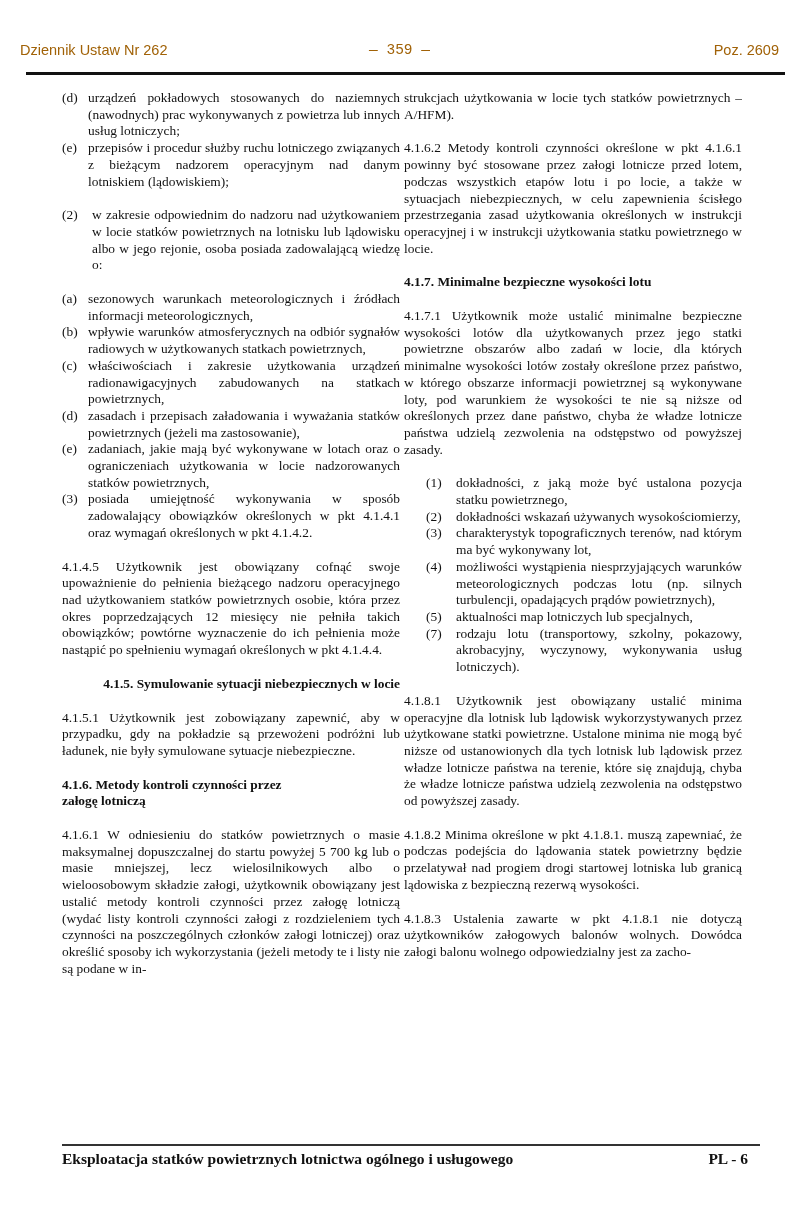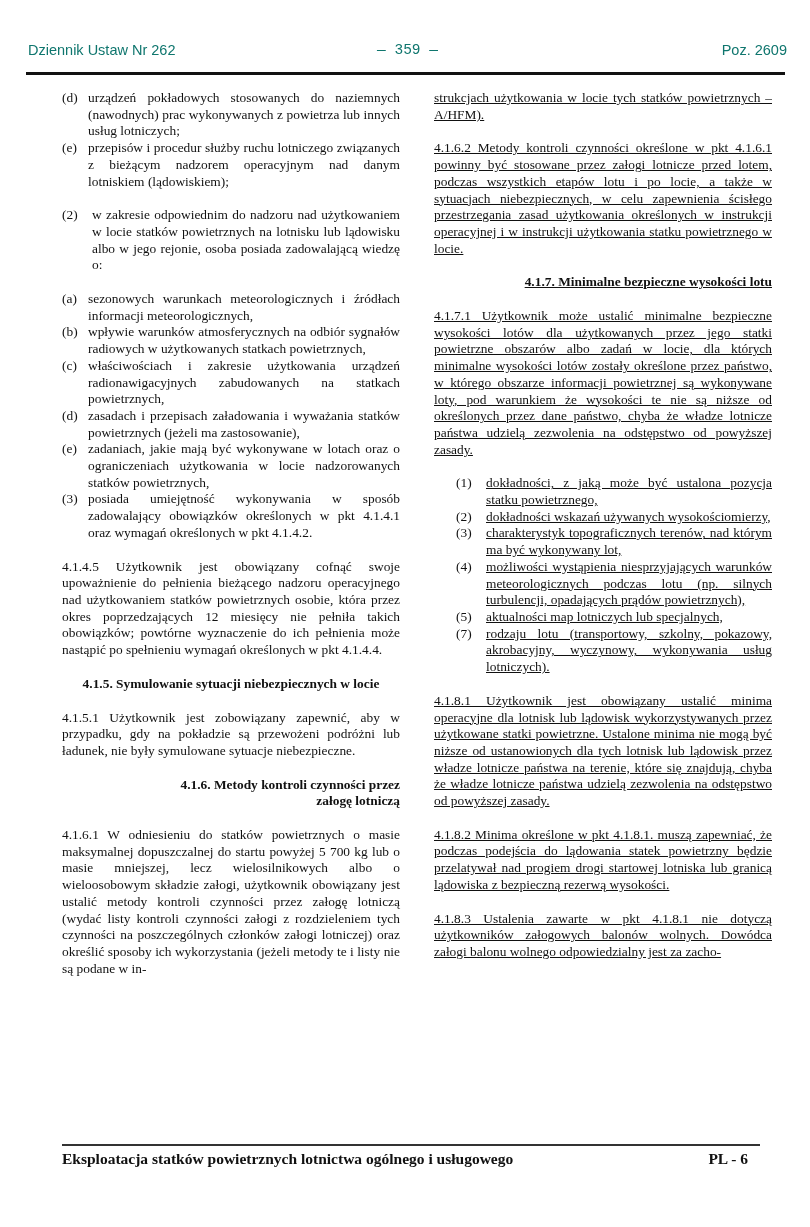--- a/index.html
+++ b/index.html
@@ -1,36 +1,36 @@
 <!DOCTYPE html>
 <html><head>
 <meta charset="utf-8">
 <style>
   html, body { margin: 0; padding: 0; background: #ffffff; }
   body { width: 810px; height: 1227px; position: relative; overflow: hidden; color: #111; }
   .header {
-    position: absolute; left: 28px; top: 42px; width: 759px; height: 22px;
-    font-family: "Liberation Sans", sans-serif; font-size: 14.5px; color: #0f766e;
+    position: absolute; left: 20px; top: 42px; width: 759px; height: 22px;
+    font-family: "Liberation Sans", sans-serif; font-size: 14.5px; color: #a16207;
   }
   .header .left { position: absolute; left: 0; top: 0; }
   .header .center { position: absolute; left: 0; right: 0; top: 0; text-align: center; font-family: Liberation Mono, monospace; }
   .header .right { position: absolute; right: 0; top: 0; padding-left: 44px; }
   .header-rule { position: absolute; left: 26px; top: 72px; width: 759px; height: 3px; background: #111; }
 
   .col {
     position: absolute; top: 90px; width: 338px;
     font-family: "Liberation Serif", serif; font-size: 13.4px; line-height: 16.7px; color: #111;
   }
   .col.left { left: 62px; }
-  .col.right { left: 434px; text-decoration: underline; }
+  .col.right { left: 404px; }
 
   p.para { margin: 0 0 17px 0; text-align: justify; }
   .heading { font-weight: bold; margin: 0 0 17px 0; }
-  .heading.center { text-align: right; }
-  .heading.left { text-align: center; font-family: Liberation Serif, serif; }
+  .heading.center { text-align: left; }
+  .heading.left { text-align: right; font-family: Liberation Serif, serif; }
 
   ul.list { list-style: none; margin: 0 0 0 0; padding: 0; }
   ul.list li { position: relative; text-align: justify; }
   ul.list li .lbl { position: absolute; left: 0; top: 0; }
   ul.list li .txt { display: block; }
 
   .indent-sub { padding-left: 22px; }
   .indent-sub li { padding-left: 26px; }
   .indent-sub li .lbl { left: 0; }
   .indent-top li { padding-left: 30px; }

